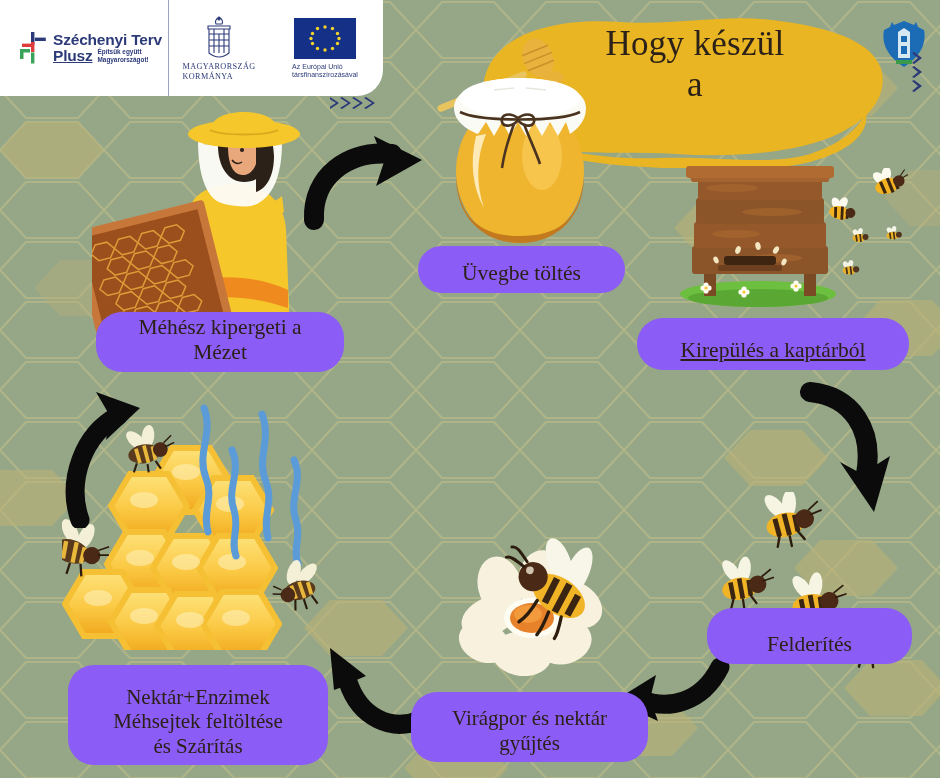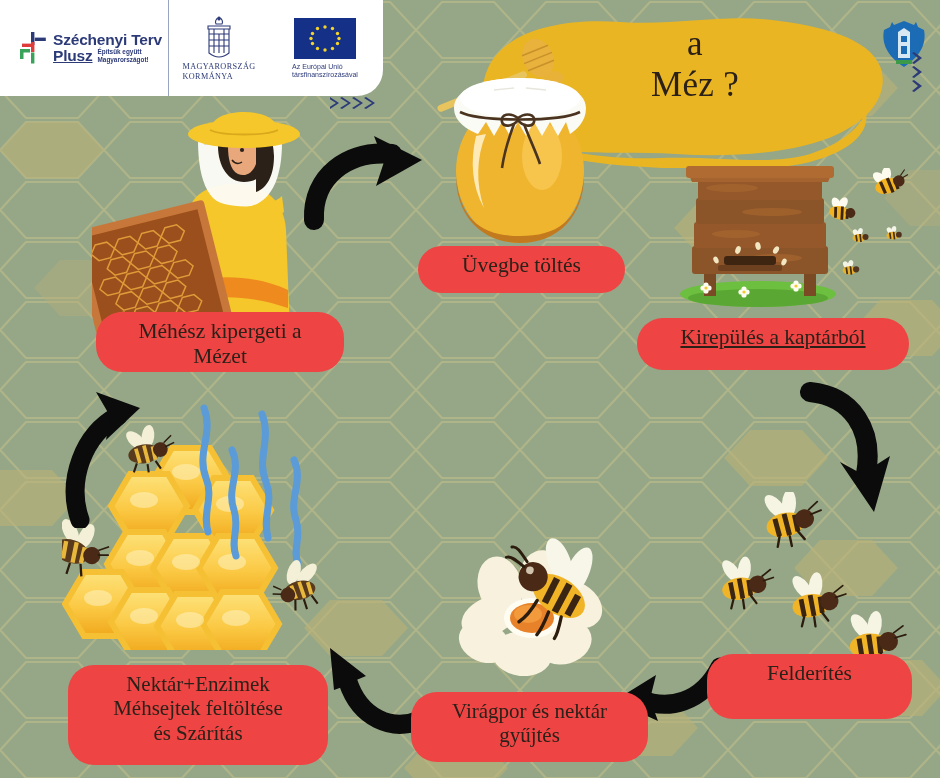--- a/index.html
+++ b/index.html
@@ -73,33 +73,33 @@
     font-size: 35px; line-height: 1.16; letter-spacing: 0.3px;
   }
   .title .l2 { display: block; }
   .title .l3 { display: block; }
 
   .crest-tr { position: absolute; right: 12px; top: 18px; z-index: 25; }
 
   
   .pill {
     position: absolute;
-    background: #ef4444;
+    background: #8b5cf6;
     border-radius: 26px;
     color: #2b2118;
     font-family: "Liberation Serif", "DejaVu Serif", serif;
-    display: flex; align-items: flex-start; justify-content: center;
+    display: flex; align-items: flex-end; justify-content: center;
     text-align: center;
     line-height: 1.16;
     z-index: 22;
     padding: 7px 16px;
   }
   #pill-uvegbe   { left: 418px; top: 246px; width: 207px; height: 47px; font-size: 21.5px; }
   #pill-kirepul  { left: 637px; top: 318px; width: 272px; height: 52px; font-size: 21.5px; text-decoration: underline; }
-  #pill-felder   { left: 707px; top: 654px; width: 205px; height: 65px; font-size: 21.5px; }
+  #pill-felder   { left: 707px; top: 608px; width: 205px; height: 56px; font-size: 21.5px; }
   #pill-viragpor { left: 411px; top: 692px; width: 237px; height: 70px; font-size: 21px; }
   #pill-nektar   { left: 68px; top: 665px; width: 260px; height: 100px; font-size: 21px; }
   #pill-mehesz   { left: 96px; top: 312px; width: 248px; height: 60px; font-size: 21.5px; }
 
   
   .ill { position: absolute; z-index: 15; }
   #ill-jar      { left: 430px; top: 26px; }
   #ill-beekeep  { left: 92px; top: 112px; }
   #ill-hive     { left: 672px; top: 162px; }
   #ill-comb     { left: 62px; top: 400px; }
@@ -167,22 +167,22 @@
              C4,36 2,22 4,12 L10,9 L12,4 L14,7 Z" fill="#1b6bb5"></path>
     <path d="M24,10 L30,14 L30,40 L18,40 L18,14 Z" fill="#d8e8f2"></path>
     <rect x="21" y="18" width="6" height="6" fill="#1b6bb5"></rect>
     <rect x="21" y="28" width="6" height="8" fill="#1b6bb5"></rect>
     <path d="M10,20 C6,26 8,34 14,40 L14,22 Z" fill="#1b6bb5"></path>
     <path d="M38,20 C42,26 40,34 34,40 L34,22 Z" fill="#1b6bb5"></path>
     <rect x="16" y="42" width="16" height="4" fill="#3a9a4a"></rect>
   </svg>
 
   <div class="title">
+    <span>Hogy készül</span>
     <span class="l2">a</span>
-    <span class="l3">Méz ?</span>
   </div>
 
   <div class="eu-strip">
 
     <div class="slot slot-szt">
       <div class="szt-row">
         <svg width="30" height="34" viewBox="0 0 30 34">
           <rect x="13" y="1" width="3.4" height="13" fill="#2c3a78"></rect>
           <rect x="16.8" y="6.6" width="11" height="3.4" fill="#2c3a78"></rect>
           <rect x="13" y="11" width="3.4" height="10" fill="#e03b3b"></rect>

